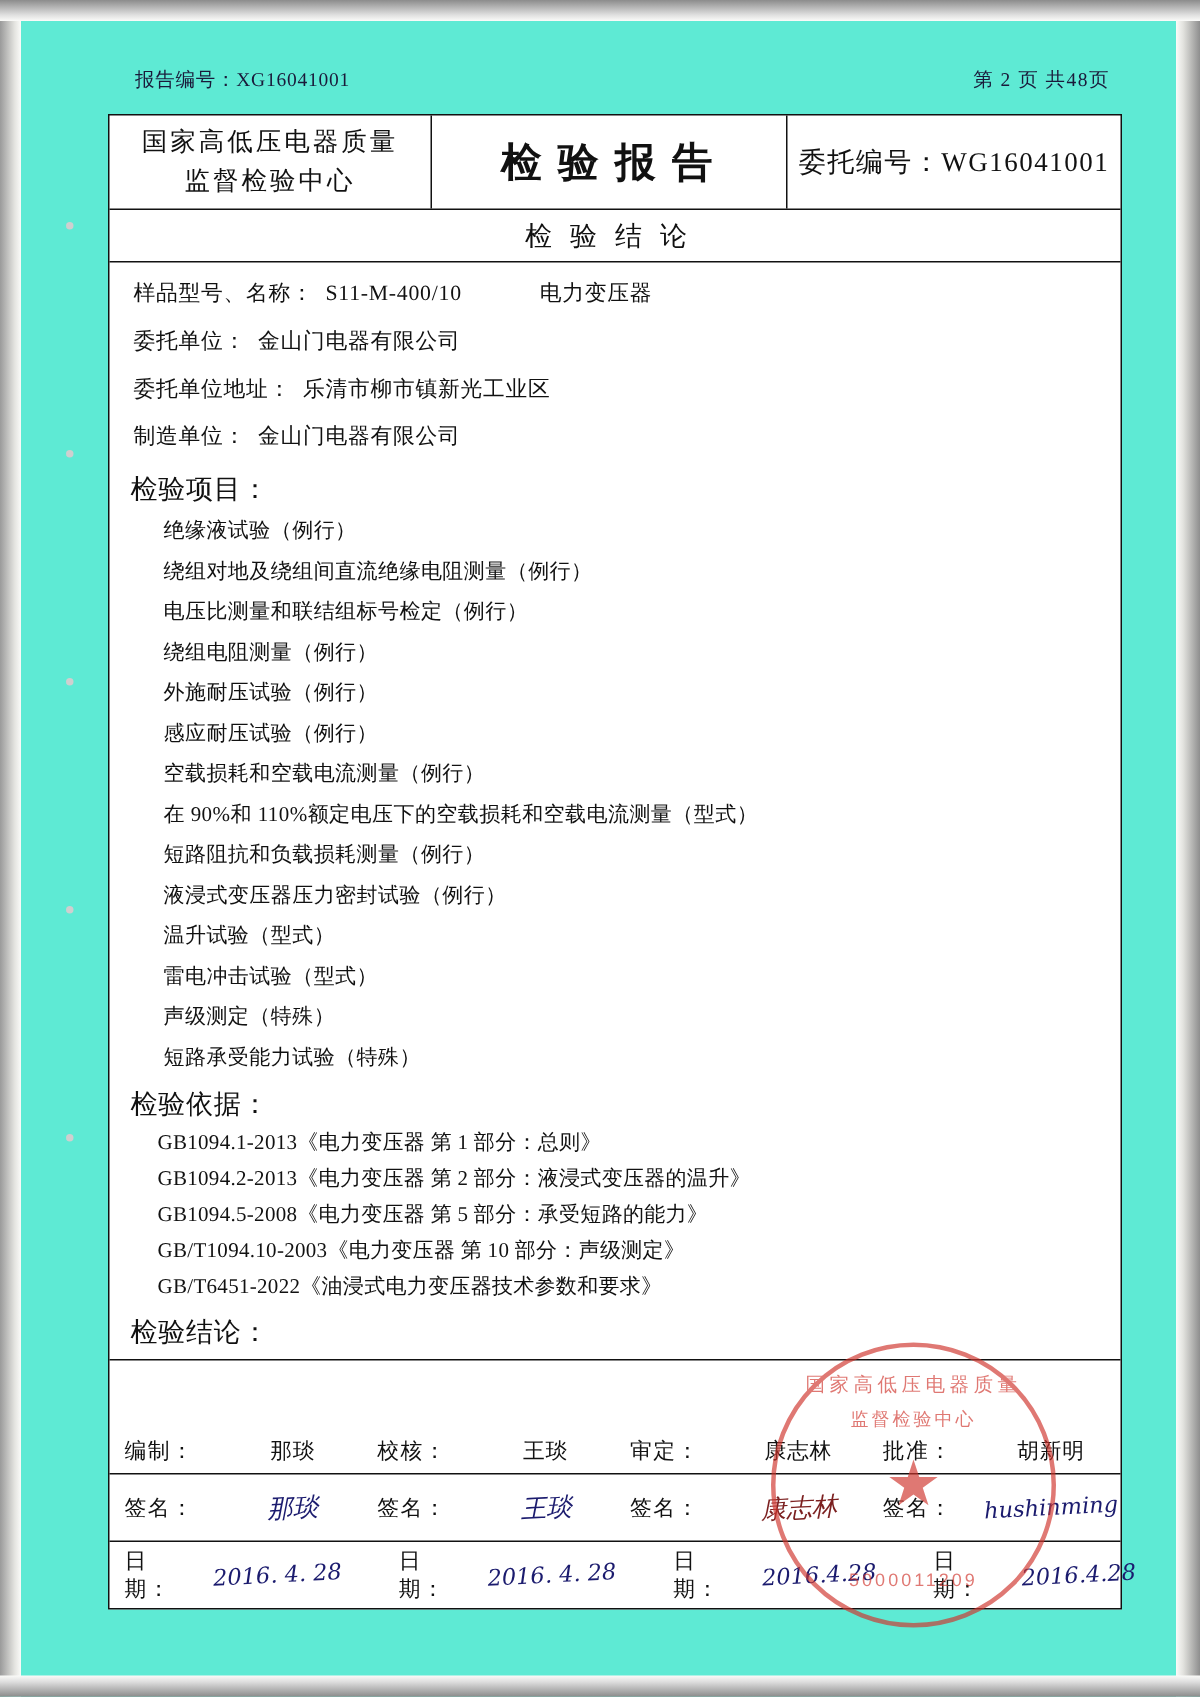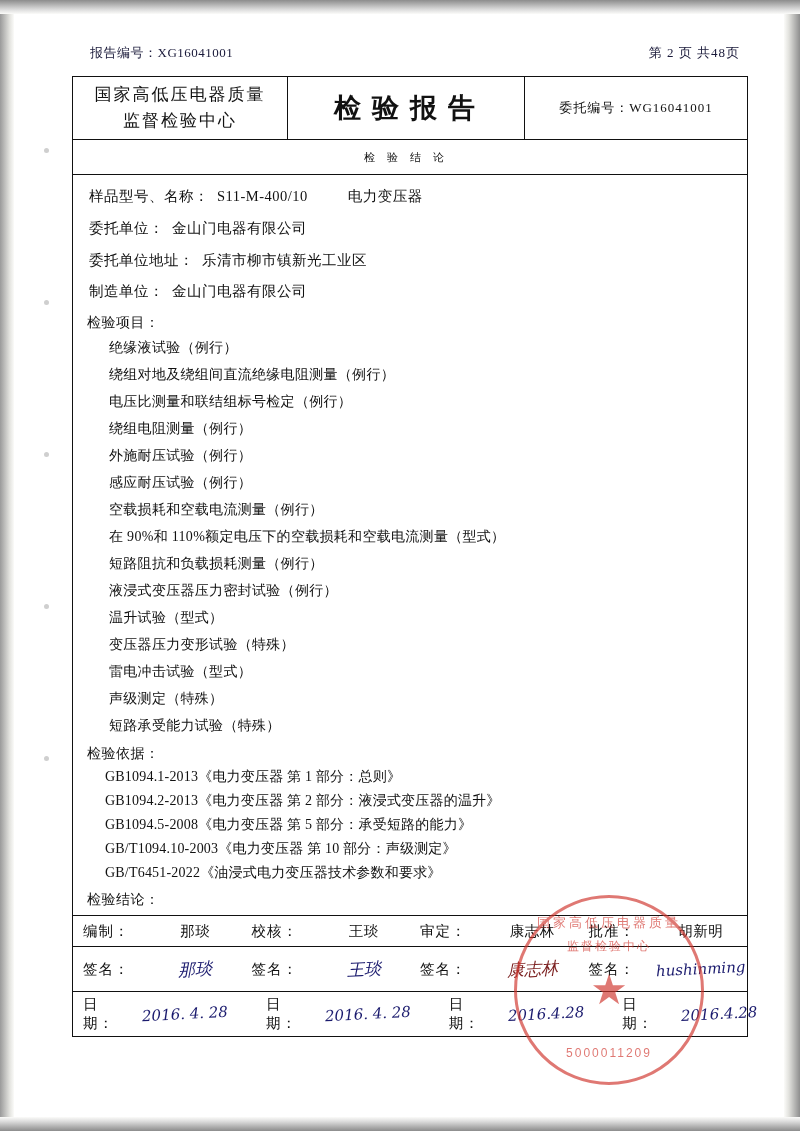--- a/index.html
+++ b/index.html
@@ -9,21 +9,21 @@
   }
   body {
     width: 800px;
     height: 1131px;
     font-family: "Liberation Serif", serif;
   }
   .page {
     position: relative;
     width: 800px;
     height: 1131px;
-    background: #ffffff;
+    background: #5eead4;
     overflow: hidden;
   }
   
   .page::before {
     content: "";
     position: absolute;
     left: 0; top: 0; bottom: 0;
     width: 14px;
     background: linear-gradient(to right, #9a9a9a, #e4e4e0 70%, #fbfbf9);
     z-index: 5;
@@ -99,52 +99,52 @@
     letter-spacing: 11px;
     font-weight: bold;
     color: #111;
     padding-left: 8px;
   }
   .entrust {
     width: 222px;
     display: flex;
     align-items: center;
     justify-content: center;
-    font-size: 13px;
+    font-size: 18px;
     letter-spacing: 1px;
     color: #111;
   }
 
   .conclusion-head {
     height: 34px;
     display: flex;
     align-items: center;
     justify-content: center;
-    font-size: 11px;
+    font-size: 18px;
     letter-spacing: 12px;
     color: #111;
   }
 
   .body-block {
     padding: 6px 0 4px 0;
     font-size: 14.5px;
     color: #111;
   }
   .line {
     padding: 5px 14px 5px 16px;
     line-height: 1.5;
     white-space: nowrap;
   }
   .line .lbl { letter-spacing: 0.5px; }
   .line .val { margin-left: 8px; letter-spacing: 0.5px; }
-  .line .val2 { margin-left: 40px; letter-spacing: 0.5px; }
+  .line .val2 { margin-left: 52px; letter-spacing: 0.5px; }
 
   .sec-title {
     padding: 6px 14px 2px 14px;
-    font-size: 14px;
+    font-size: 18px;
     letter-spacing: 0.5px;
     color: #111;
   }
   .item {
     padding: 4.5px 14px 4.5px 36px;
     font-size: 14px;
     letter-spacing: 0.3px;
     color: #111;
     white-space: nowrap;
   }
@@ -158,21 +158,21 @@
   .result-text {
     padding: 6px 14px 10px 36px;
     font-size: 14px;
     letter-spacing: 0.3px;
     color: #111;
   }
 
   
   .sig-table { border-top: 1.4px solid #111; }
   .sig-row { display: flex; }
-  .sig-row.h1 { height: 30px; }
+  .sig-row.h1 { height: 30px; margin-top: 45px; }
   .sig-row.h2 { height: 44px; }
   .sig-row.h3 { height: 44px; gap: 28px; }
   .cell {
     display: flex;
     align-items: center;
     box-sizing: border-box;
     font-size: 14.5px;
     color: #111;
     padding-left: 10px;
     position: relative;
@@ -313,21 +313,20 @@
       <div class="item">绕组对地及绕组间直流绝缘电阻测量（例行）</div>
       <div class="item">电压比测量和联结组标号检定（例行）</div>
       <div class="item">绕组电阻测量（例行）</div>
       <div class="item">外施耐压试验（例行）</div>
       <div class="item">感应耐压试验（例行）</div>
       <div class="item">空载损耗和空载电流测量（例行）</div>
       <div class="item">在 90%和 110%额定电压下的空载损耗和空载电流测量（型式）</div>
       <div class="item">短路阻抗和负载损耗测量（例行）</div>
       <div class="item">液浸式变压器压力密封试验（例行）</div>
       <div class="item">温升试验（型式）</div>
-      <div class="item">变压器压力变形试验（特殊）</div>
       <div class="item">雷电冲击试验（型式）</div>
       <div class="item">声级测定（特殊）</div>
       <div class="item">短路承受能力试验（特殊）</div>
 
       <div class="sec-title">检验依据：</div>
       <div class="std">GB1094.1-2013《电力变压器  第 1 部分：总则》</div>
       <div class="std">GB1094.2-2013《电力变压器  第 2 部分：液浸式变压器的温升》</div>
       <div class="std">GB1094.5-2008《电力变压器  第 5 部分：承受短路的能力》</div>
       <div class="std">GB/T1094.10-2003《电力变压器  第 10 部分：声级测定》</div>
       <div class="std">GB/T6451-2022《油浸式电力变压器技术参数和要求》</div>

